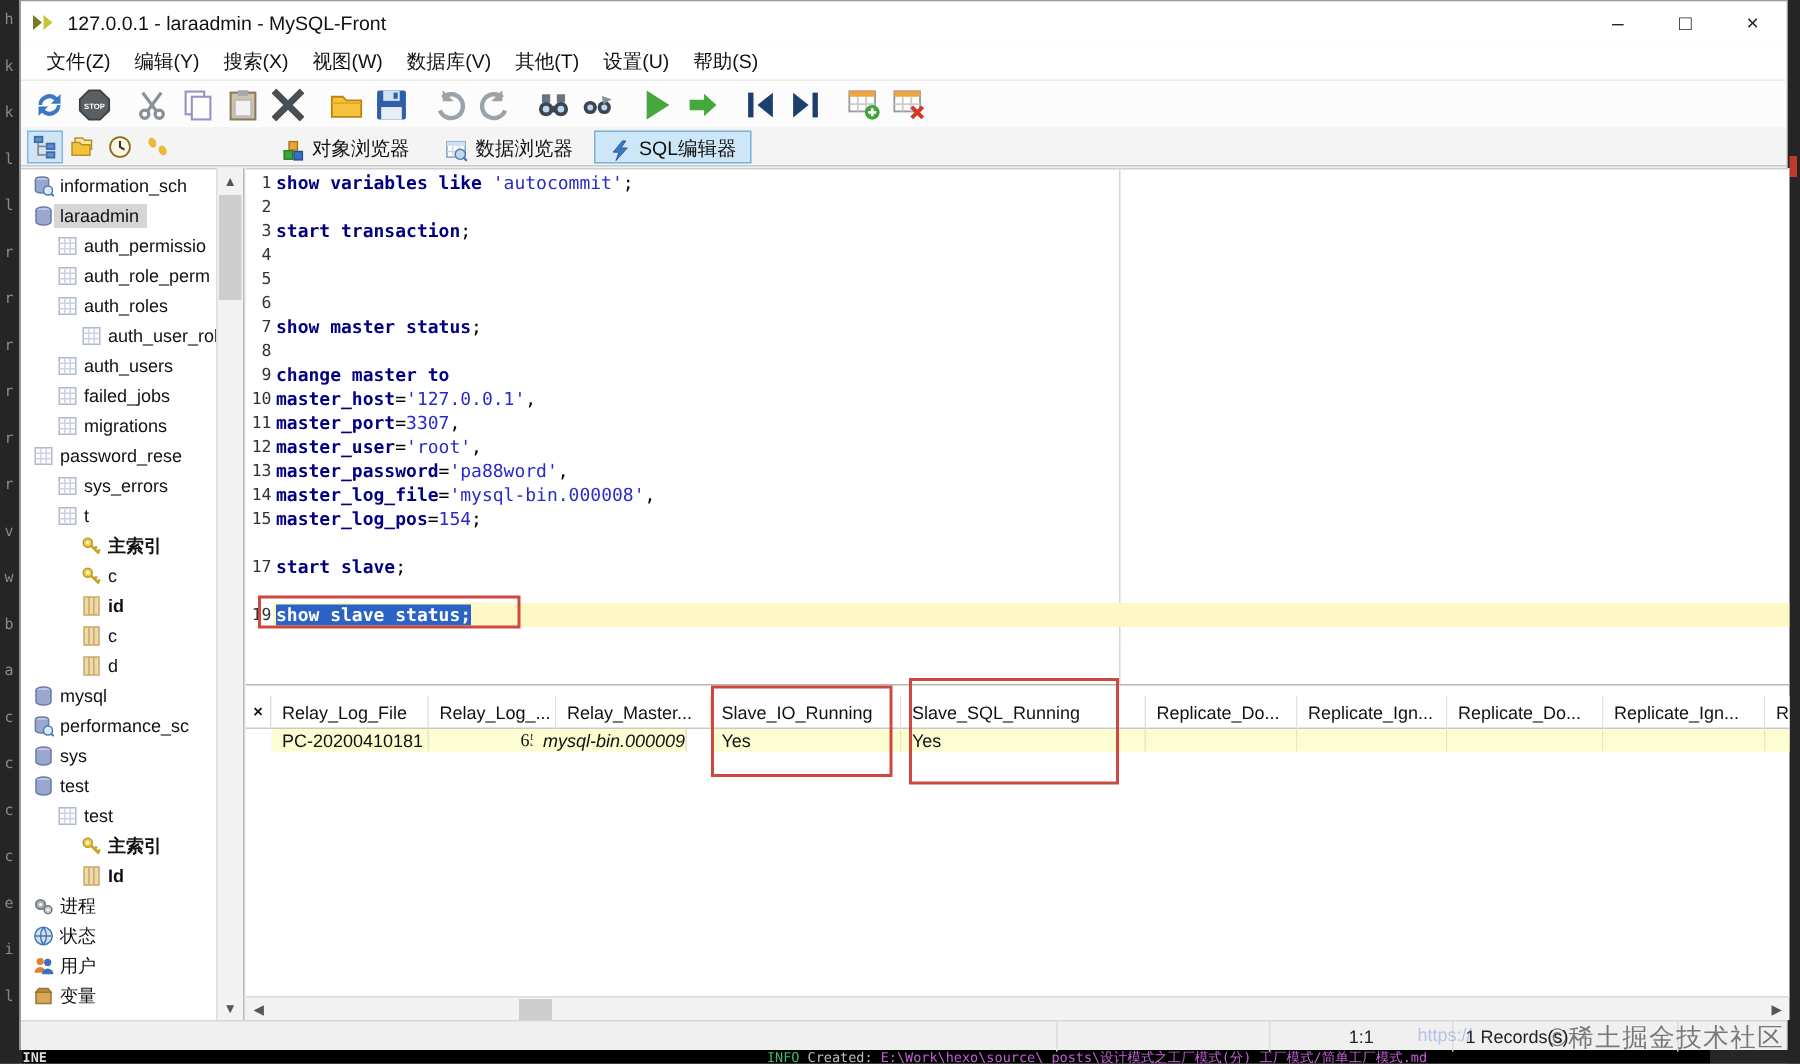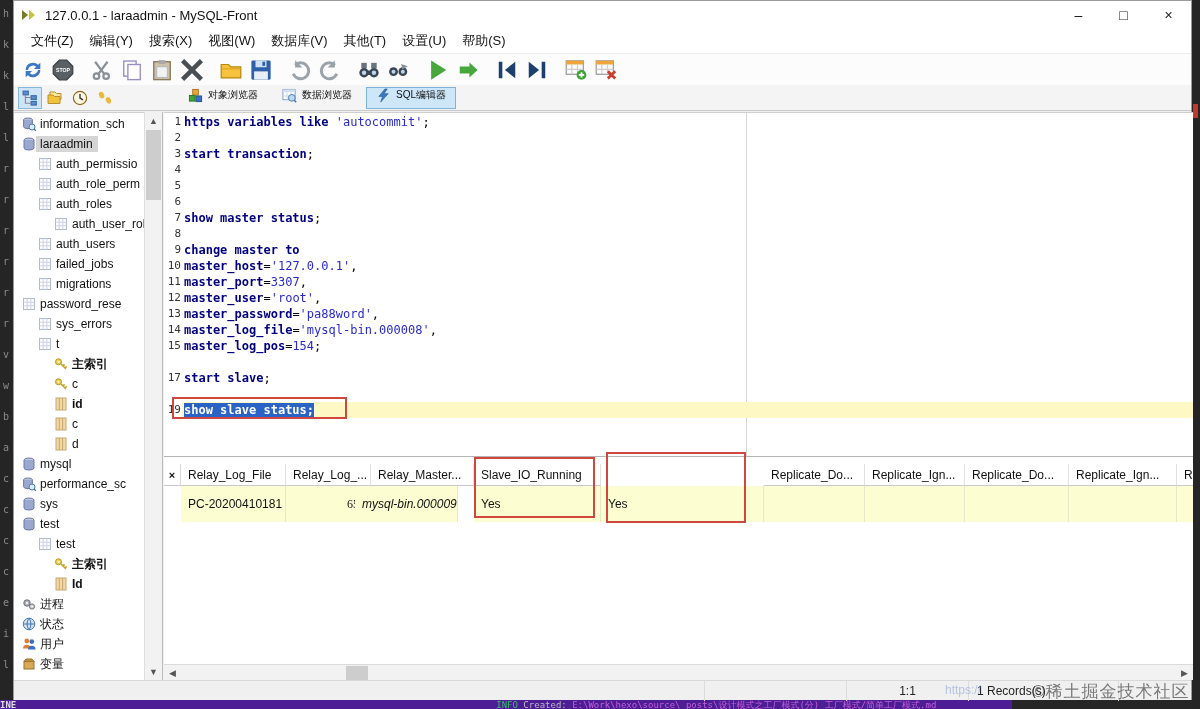--- a/index.html
+++ b/index.html
@@ -4,21 +4,21 @@
 <style>
   * { margin:0; padding:0; box-sizing:border-box; }
   body { background:#111; font-family:"Liberation Sans","DejaVu Sans",sans-serif; }
   .screen { position:relative; width:1200px; height:709px; overflow:hidden; background:#262626; }
 
   
   .strip-left { position:absolute; left:0; top:0; width:13px; height:709px; background:#252526; }
   .strip-left span { position:absolute; left:3px; color:#8a8a8a; font:10px "DejaVu Sans Mono",monospace; }
   .strip-right { position:absolute; right:0; top:0; width:8px; height:709px; background:#252526; }
   .strip-right .redmark { position:absolute; left:1px; top:104px; width:5px; height:14px; background:#c0392b; }
-  .strip-bottom { position:absolute; left:0; top:700px; width:1012px; height:9px; background:#4c1d95; overflow:hidden; }
+  .strip-bottom { position:absolute; left:15px; top:700px; width:1125px; height:9px; background:#000000; overflow:hidden; }
   .strip-bottom .termline { position:absolute; left:0; top:-1px; white-space:nowrap; font:9px "DejaVu Sans Mono",monospace; }
 
   
   .win { position:absolute; left:13px; top:0; width:1179px; height:700px; background:#f0f0f0; border:1px solid #9b9b9b; }
 
   .titlebar { position:absolute; left:0; top:0; width:100%; height:28px; background:#ffffff; display:flex; align-items:center; }
   .titlebar .logo { width:16px; height:16px; margin-left:7px; }
   .titlebar .title { margin-left:8px; font-size:13px; color:#111; }
   .winbtns { position:absolute; right:0; top:0; height:28px; display:flex; }
   .winbtn { width:45px; height:28px; display:flex; align-items:center; justify-content:center; font-size:14px; color:#222; }
@@ -29,21 +29,21 @@
   .toolbar { position:absolute; left:0; top:52px; width:100%; height:32px; background:#fcfcfc; border-top:1px solid #ececec; display:flex; align-items:center; padding-left:4px; }
   .tbtn { width:30px; height:28px; display:flex; align-items:center; justify-content:center; }
   .tbtn svg { width:22px; height:22px; }
   .tgap { width:9px; }
 
   .viewbar { position:absolute; left:0; top:84px; width:100%; height:26px; background:#f4f4f4; border-bottom:1px solid #c9c9c9; display:flex; align-items:center; padding-left:4px; }
   .vbtn { width:24px; height:22px; display:flex; align-items:center; justify-content:center; margin-right:1px; border:1px solid transparent; }
   .vbtn.pressed { background:#cfe4f7; border-color:#86b8de; }
   .vbtn svg { width:16px; height:16px; }
   .tabs { display:flex; margin-left:60px; }
-  .tab { display:flex; align-items:flex-start; gap:5px; height:22px; padding:0 9px; font-size:10px; color:#111; border:1px solid transparent; margin-right:4px; }
+  .tab { display:flex; align-items:flex-end; gap:5px; height:22px; padding:0 9px; font-size:13px; color:#111; border:1px solid transparent; margin-right:4px; }
   .tab.active { background:#cde6f8; border-color:#7fb2d9; }
   .tab svg { width:15px; height:15px; }
 
   
   .sidebar { position:absolute; left:0; top:111px; width:147px; height:568px; background:#ffffff; overflow:hidden; border-top:1px solid #cfcfcf; }
   .titem { position:absolute; height:20px; display:flex; align-items:center; font-size:12px; color:#111; white-space:nowrap; }
   .titem .lbl { padding:1px 5px 1px 4px; }
   .titem.sel .lbl { background:#d5d5d5; }
   .titem.bold .lbl { font-weight:bold; }
   .titem svg { width:14px; height:14px; flex:0 0 14px; }
@@ -62,21 +62,21 @@
   .tk-k { color:#000080; font-weight:bold; }
   .tk-s { color:#2929cc; }
   .tk-n { color:#2929cc; }
   .tk-p { color:#000; }
   .tk-sel { background:#2a63c5; color:#fff; font-weight:bold; }
 
   
   .grid { position:absolute; left:150px; top:455px; width:1029px; height:208px; background:#ffffff; border-top:1px solid #b5b5b5; overflow:hidden; }
   .grid .closebox { position:absolute; left:0; top:7px; width:17px; height:22px; border-right:1px solid #d9d9d9; border-bottom:1px solid #c9c9c9; display:flex; align-items:center; justify-content:center; font-size:11px; font-weight:bold; color:#111; }
   .gh { position:absolute; top:7px; height:22px; font-size:12px; color:#111; display:flex; align-items:center; padding-left:7px; border-right:1px solid #e2e2e2; border-bottom:1px solid #c9c9c9; white-space:nowrap; overflow:hidden; background:#fff; }
-  .gc { position:absolute; top:29px; height:36px; font-size:12px; color:#111; display:flex; align-items:center; padding:0 5px 0 7px; border-right:1px solid #e6e6c8; white-space:nowrap; overflow:hidden; background:#fdfdd2; }
+  .gc { position:absolute; top:29px; height:15px; font-size:12px; color:#111; display:flex; align-items:center; padding:0 5px 0 7px; border-right:1px solid #e6e6c8; white-space:nowrap; overflow:hidden; background:#fdfdd2; }
   .gc.right { justify-content:flex-end;font-family:Liberation Serif, serif; }
 
   
   .hscroll { position:absolute; left:150px; top:663px; width:1029px; height:16px; background:#f2f2f2; border-top:1px solid #dadada; }
   .hscroll .arr { position:absolute; top:0; width:17px; height:16px; font-size:9px; color:#555; display:flex; align-items:center; justify-content:center; }
   .hscroll .thumb { position:absolute; left:182px; top:1px; width:22px; height:14px; background:#cdcdcd; }
 
   
   .statusbar { position:absolute; left:0; top:679px; width:100%; height:20px; background:#f0f0f0; border-top:1px solid #d8d8d8; font-size:12px; color:#222; }
   .sb-pane { position:absolute; top:0; height:20px; border-left:1px solid #dcdcdc; display:flex; align-items:center; padding:0 8px; }
@@ -654,21 +654,21 @@
       </div>
     <div class="vscroll">
       <div class="arr" style="top:0;">▲</div>
       <div class="thumb"></div>
       <div class="arr" style="bottom:0;">▼</div>
     </div>
     <div class="sep-v"></div>
 
     <div class="editor" id="editor">
       <div class="marginline"></div>
-    <div class="cline" style="top: 1px;"><span class="gut">1</span><span class="code"><span class="tk-k">https variables like </span><span class="tk-s">'autocommit'</span><span class="tk-p">;</span></span></div>
+    <div class="cline" style="top: 1px;"><span class="gut">1</span><span class="code"><span class="tk-k">show variables like </span><span class="tk-s">'autocommit'</span><span class="tk-p">;</span></span></div>
         <div class="cline" style="top: 17px;"><span class="gut">2</span><span class="code"></span></div>
         <div class="cline" style="top: 33px;"><span class="gut">3</span><span class="code"><span class="tk-k">start transaction</span><span class="tk-p">;</span></span></div>
         <div class="cline" style="top: 49px;"><span class="gut">4</span><span class="code"></span></div>
         <div class="cline" style="top: 65px;"><span class="gut">5</span></div>
         <div class="cline" style="top: 81px;"><span class="gut">6</span><span class="code"></span></div>
         <div class="cline" style="top: 97px;"><span class="gut">7</span><span class="code"><span class="tk-k">show master status</span><span class="tk-p">;</span></span></div>
         <div class="cline" style="top: 113px;"><span class="gut">8</span><span class="code"></span></div>
         <div class="cline" style="top: 129px;"><span class="gut">9</span><span class="code"><span class="tk-k">change master to</span></span></div>
         <div class="cline" style="top: 145px;"><span class="gut">10</span><span class="code"><span class="tk-k">master_host</span><span class="tk-p">=</span><span class="tk-s">'127.0.0.1'</span><span class="tk-p">,</span></span></div>
         <div class="cline" style="top: 161px;"><span class="gut">11</span><span class="code"><span class="tk-k">master_port</span><span class="tk-p">=</span><span class="tk-n">3307</span><span class="tk-p">,</span></span></div>
@@ -683,20 +683,21 @@
     <div class="grid" id="grid">
       <div class="closebox">×</div>
     <div class="gh" style="left: 17px; width: 105px;">Relay_Log_File</div>
         <div class="gc" style="left: 17px; width: 105px;">PC-20200410181</div>
         <div class="gh" style="left: 122px; width: 85px;">Relay_Log_...</div>
         <div class="gc right" style="left: 122px; width: 85px;">653</div>
         <div class="gh" style="left: 207px; width: 103px;">Relay_Master...</div>
         <div class="gc" style="left: 191px; width: 103px; font-style: italic;">mysql-bin.000009</div>
         <div class="gh" style="left: 310px; width: 127px;">Slave_IO_Running</div>
         <div class="gc" style="left: 310px; width: 127px;">Yes</div>
+        <div class="gh" style="left: 437px; width: 163px;">Slave_SQL_Running</div>
         <div class="gc" style="left: 437px; width: 163px;">Yes</div>
         <div class="gh" style="left: 600px; width: 101px;">Replicate_Do...</div>
         <div class="gc" style="left: 600px; width: 101px;"></div>
         <div class="gh" style="left: 701px; width: 100px;">Replicate_Ign...</div>
         <div class="gc" style="left: 701px; width: 100px;"></div>
         <div class="gh" style="left: 801px; width: 104px;">Replicate_Do...</div>
         <div class="gc" style="left: 801px; width: 104px;"></div>
         <div class="gh" style="left: 905px; width: 108px;">Replicate_Ign...</div>
         <div class="gc" style="left: 905px; width: 108px;"></div>
         <div class="gh" style="left: 1013px; width: 95px;">Re</div>

